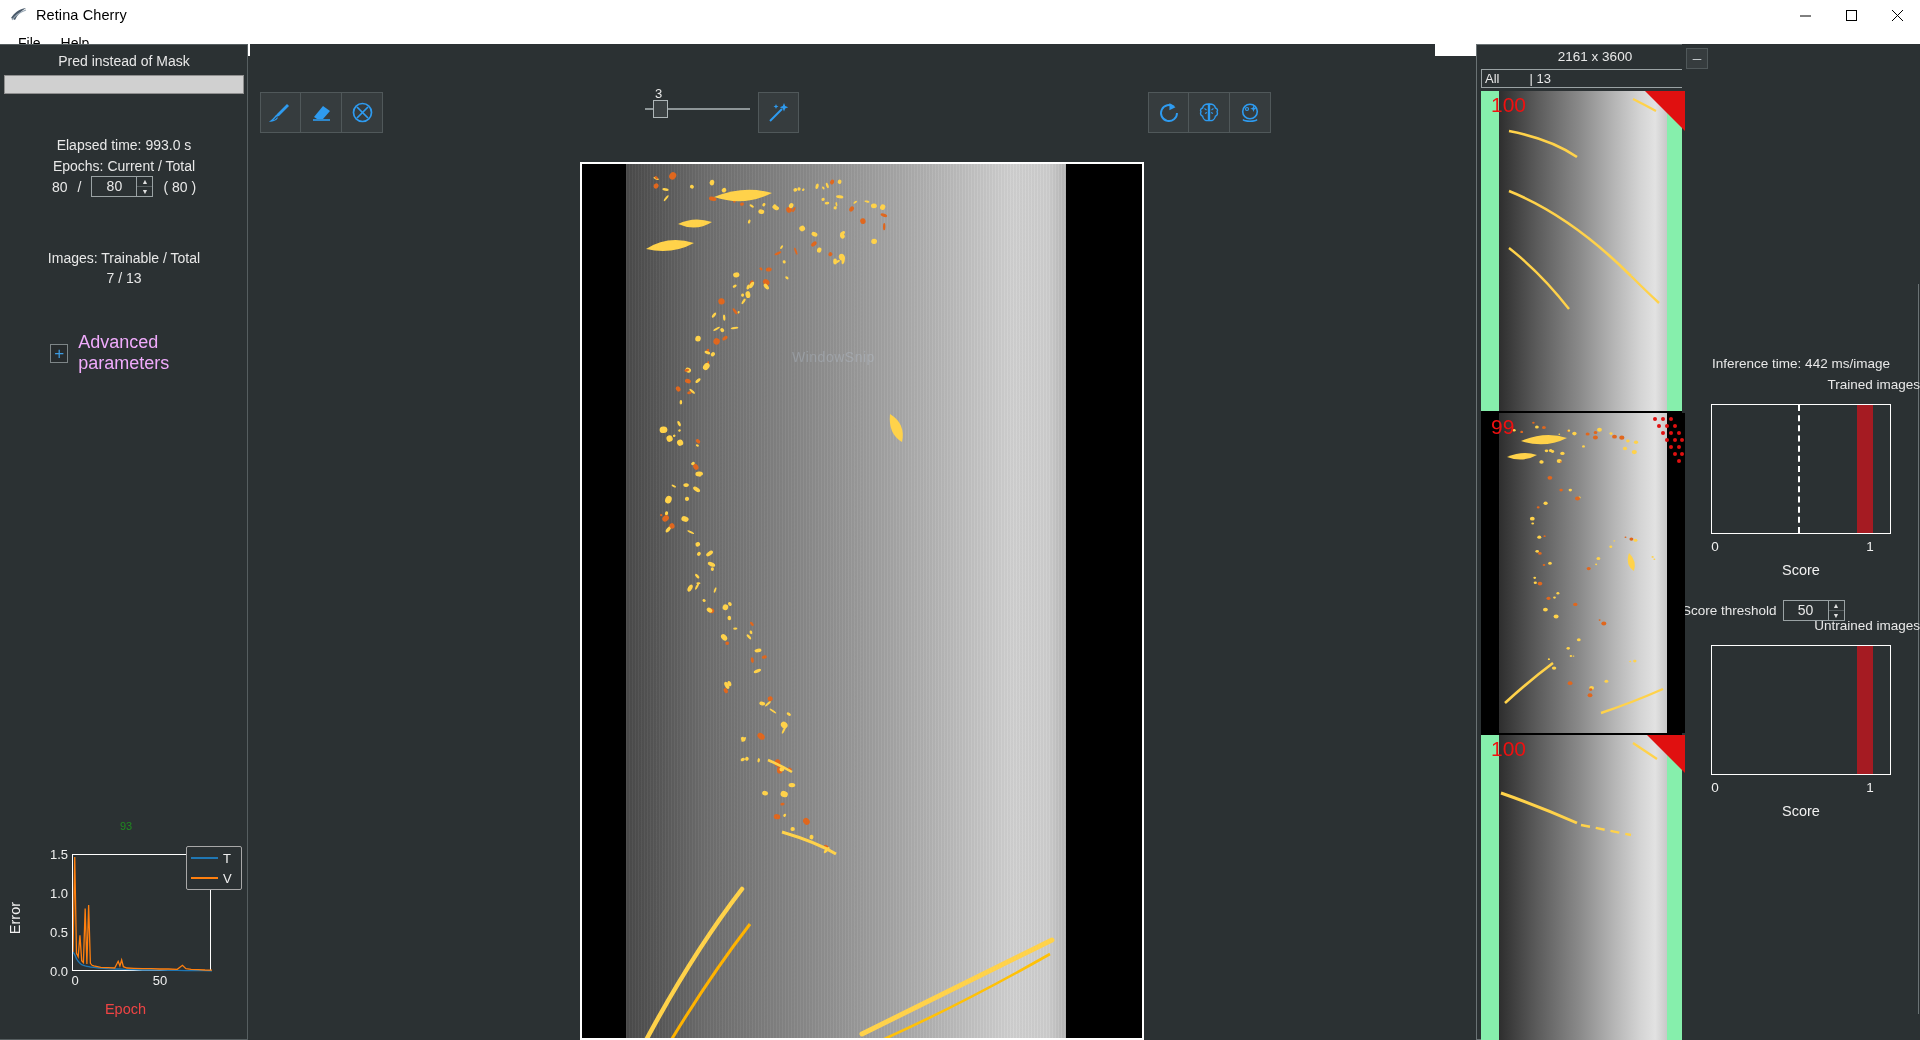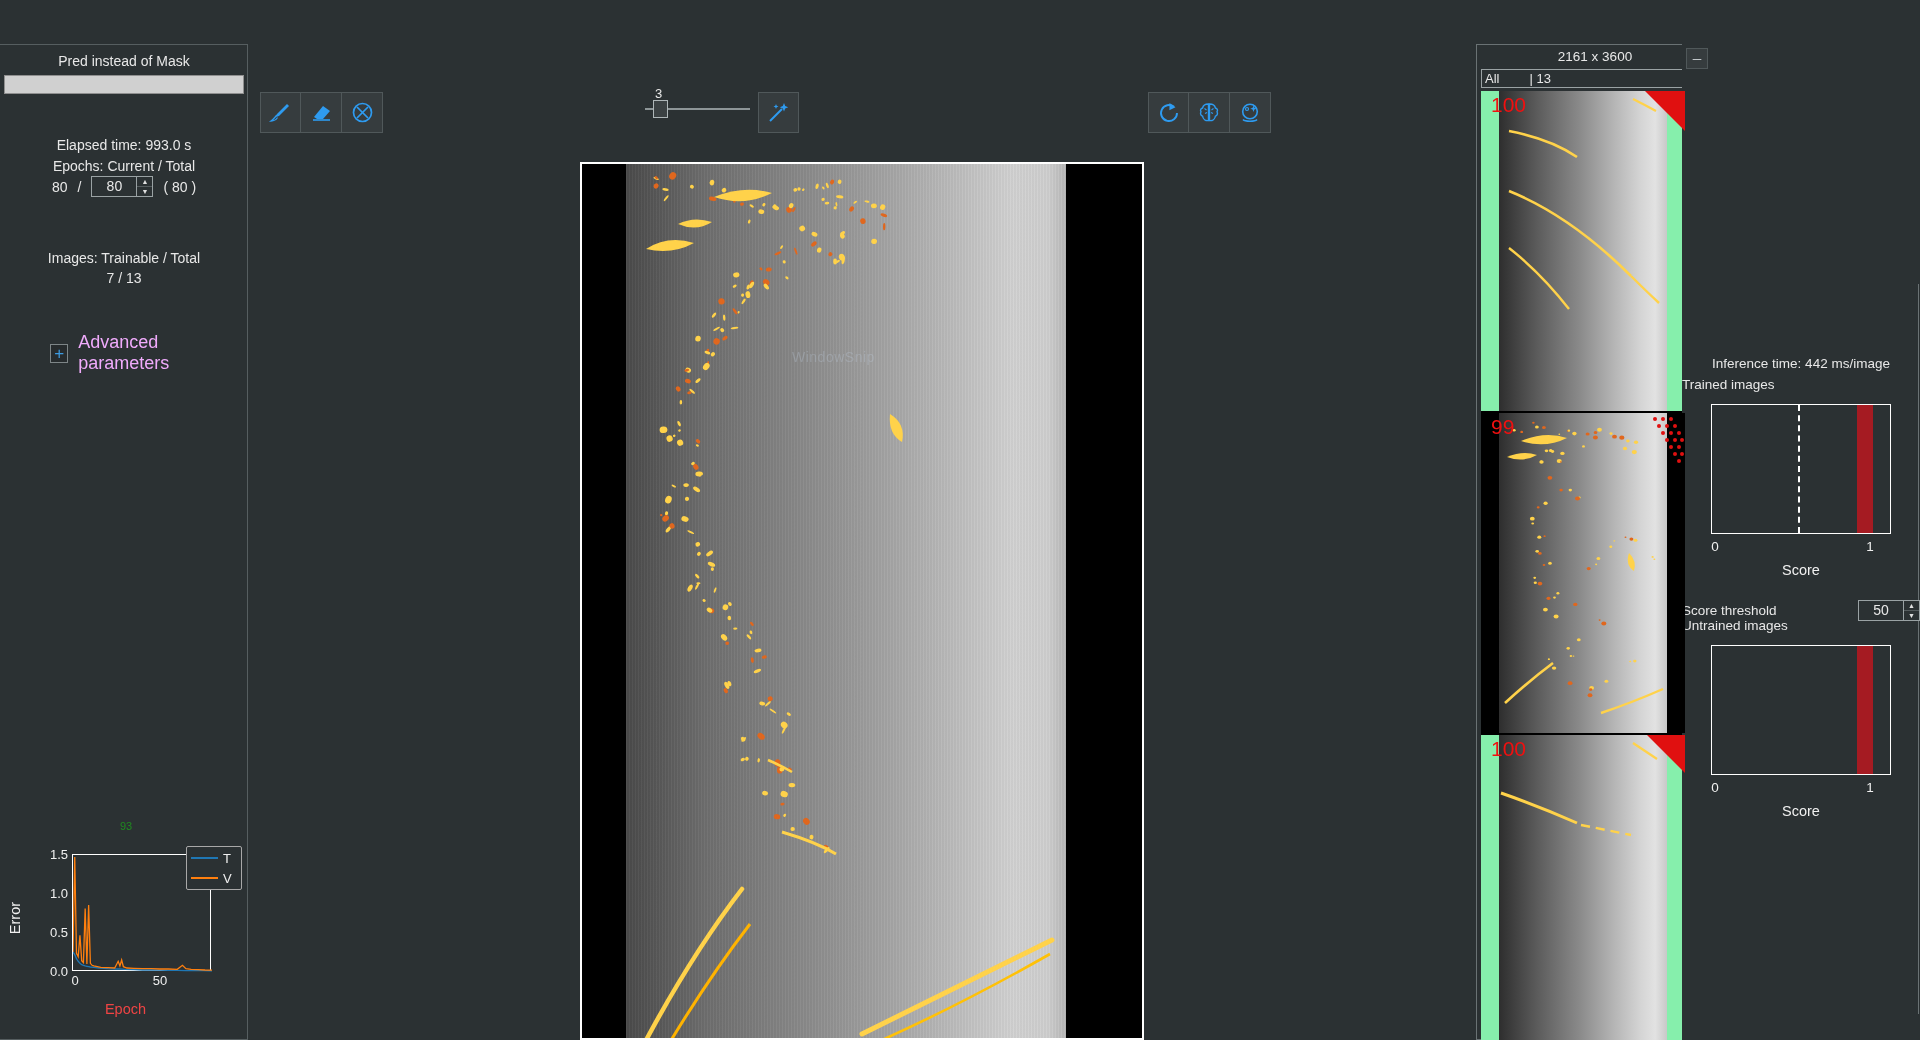--- a/index.html
+++ b/index.html
@@ -238,53 +238,84 @@
   .collapse-btn {
     position: absolute; left: 4px; top: 4px; width: 22px; height: 21px;
     background: #363c3e; border: 1px solid #50585a;
     display: flex; align-items: center; justify-content: center; color: #d8dee0; font-size: 12px;
   }
   .inference-lbl {
     position: absolute; left: 0; top: 312px; width: 238px; text-align: center;
     color: #e8e8e8; font-size: 13.5px;
   }
   .hist-title {
-    position: absolute; left: 0; width: 238px; text-align: left;
+    position: absolute; left: 0; width: 238px; text-align: right;
     color: #e8e8e8; font-size: 13.5px;
   }
   .hist-box {
     position: absolute; border: 1.5px solid #ffffff; background: #2b3133;
   }
   .hist-bar { position: absolute; bottom: 0; background: #a51b22; }
   .hist-thresh {
     position: absolute; top: 0; bottom: 0; width: 0;
     border-left: 2.5px dashed #ffffff;
   }
   .hist-tick {
     position: absolute; color: #f0f0f0; font-size: 13.5px; transform: translateX(-50%);
   }
   .hist-xlabel {
     position: absolute; width: 238px; text-align: center; left: 0;
     color: #f0f0f0; font-size: 14.5px;
   }
   .thresh-row {
     position: absolute; left: 0; top: 556px; width: 238px;
-    display: flex; align-items: center; justify-content: space-between; gap: 6px;
+    display: flex; align-items: center; justify-content: flex-start; gap: 6px;
     color: #e8e8e8; font-size: 13.5px;
   }
   .vline {
     position: absolute; left: 236px; top: 240px; width: 1px; height: 730px; background: #6a7274;
   }
 </style>
 </head>
 <body>
 
 <div id="app">
 
-
+  <div class="titlebar">
+    <div class="title-icon">
+      <svg width="22" height="22" viewBox="0 0 22 22">
+        <path d="M3 14 C6 9 11 5 18 4 C13 7 9 11 7 16 Z" fill="#4a5a6a"></path>
+        <path d="M4 16 C7 12 12 8 18 6" stroke="#9aa8b4" stroke-width="1.2" fill="none"></path>
+      </svg>
+    </div>
+    <div class="title-text">Retina Cherry</div>
+    <div class="win-btns">
+      <div class="win-btn">
+        <svg width="11" height="11" viewBox="0 0 11 11">
+            <line x1="0" y1="6" x2="11" y2="6" stroke="#000" stroke-width="1"></line>
+          </svg>
+      </div>
+      <div class="win-btn">
+        <svg width="11" height="11" viewBox="0 0 11 11">
+            <rect x="0.5" y="0.5" width="10" height="10" fill="none" stroke="#000" stroke-width="1"></rect>
+          </svg>
+      </div>
+      <div class="win-btn close-btn">
+        <svg width="11" height="11" viewBox="0 0 11 11">
+            <line x1="0" y1="0" x2="11" y2="11" stroke="#000" stroke-width="1"></line>
+            <line x1="11" y1="0" x2="0" y2="11" stroke="#000" stroke-width="1"></line>
+          </svg>
+      </div>
+    </div>
+  </div>
+
+  <div class="menubar">
+    <div class="menu-item">File</div>
+    <div class="menu-item">Help</div>
+  </div>
 
   <div class="left-panel">
     <div class="pred-header">Pred instead of Mask</div>
     <div class="progress-bar"></div>
 
     <div class="lbl-elapsed">Elapsed time: 993.0 s</div>
     <div class="lbl-epochs">Epochs: Current / Total</div>
 
     <div class="epoch-row">
       <span>80</span>

